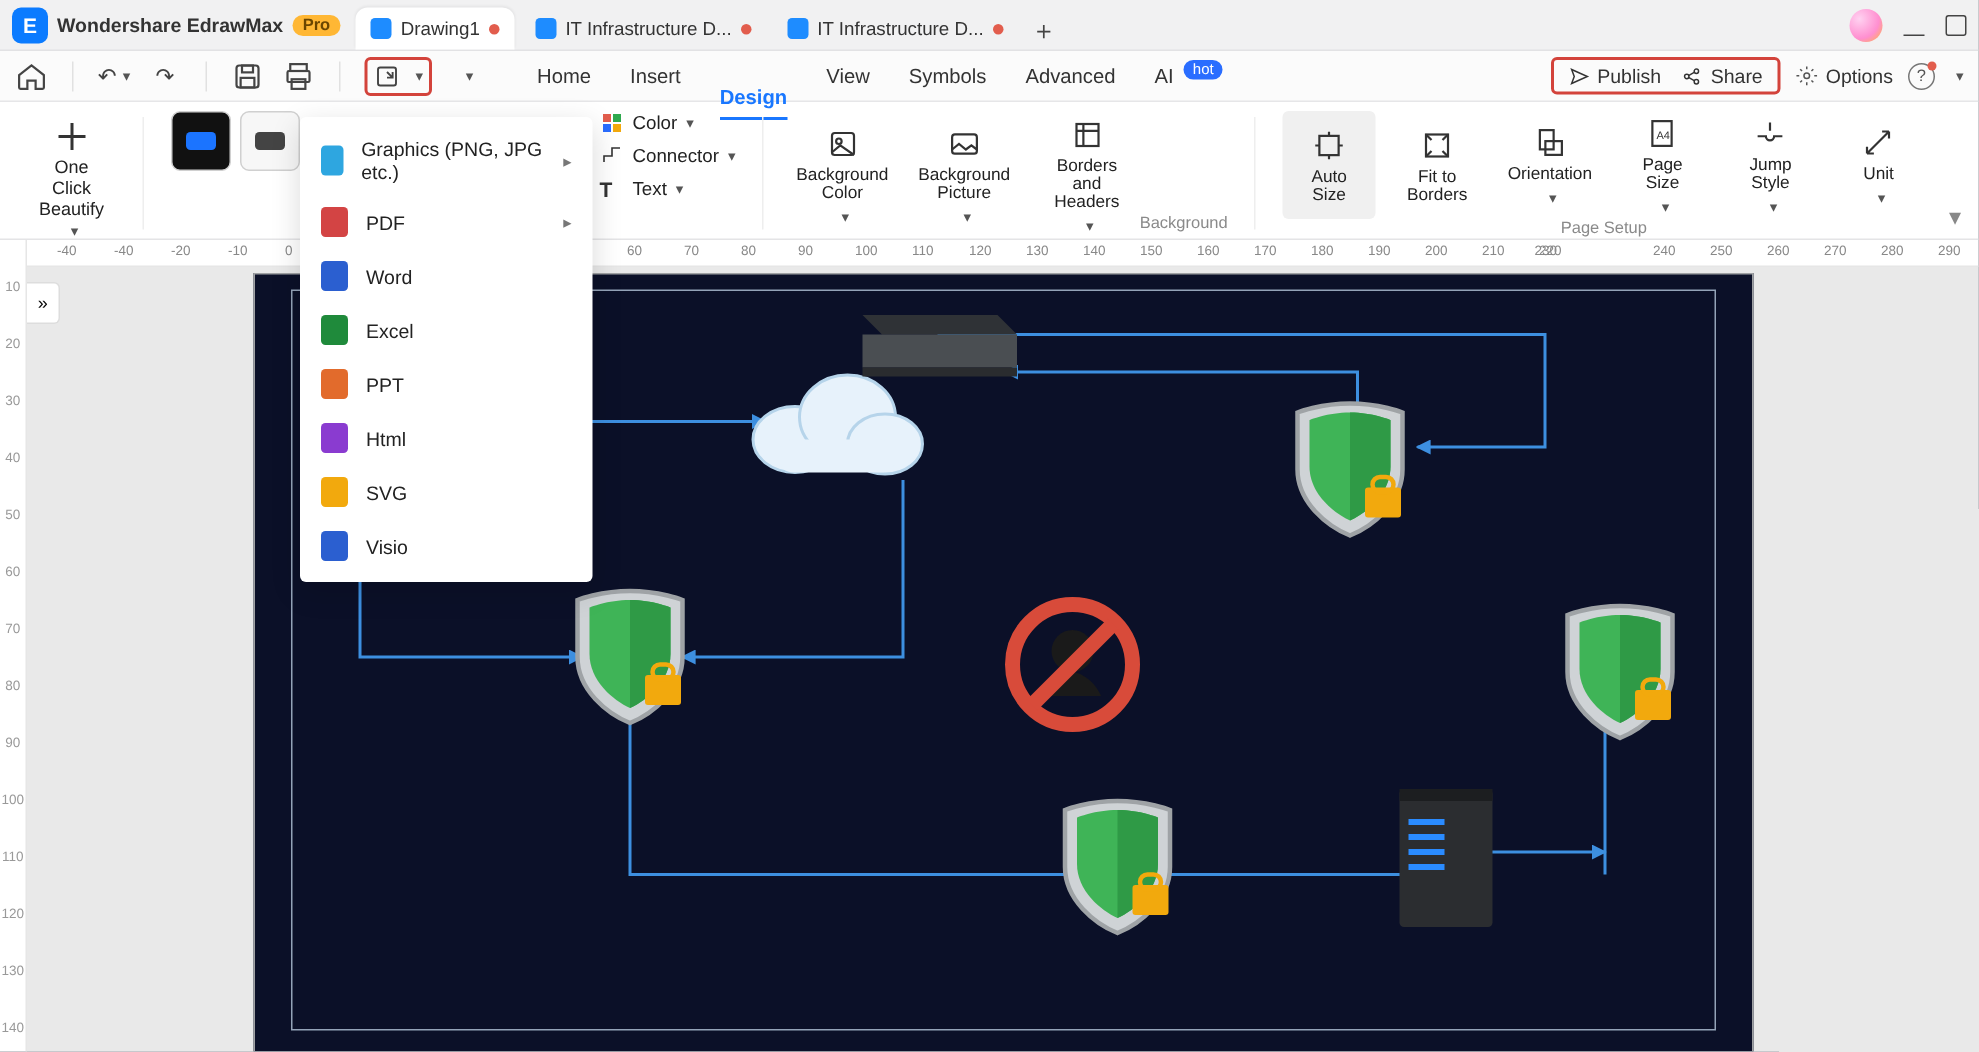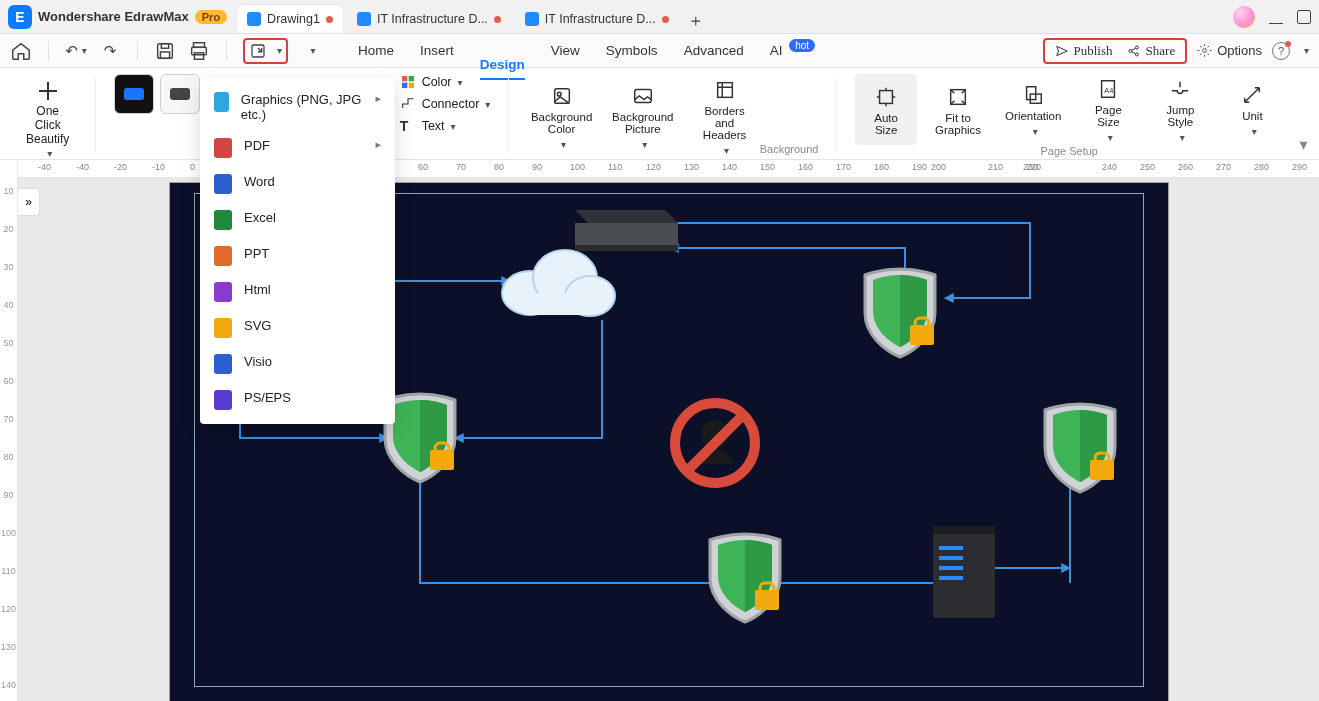--- a/index.html
+++ b/index.html
@@ -44,21 +44,21 @@
   .qa-sep { width:1px; height:20px; background:#e1e1e1; margin:0 4px;}
   .export-wrap{
     display:flex;align-items:center;gap:6px; padding:2px 4px; border:2px solid #d3433b; border-radius:4px;
   }
   .menus { display:flex; align-items:center; gap:26px; margin-left:24px; font-size:13.5px; color:#333;}
   .menu-item { cursor:pointer; padding:6px 0; }
   .menu-item.active { color:#1977ff; font-weight:600; border-bottom:2.5px solid #1977ff;margin-top:29px;}
   .hot-pill{ background:#2a6dff;color:#fff;font-size:10px;padding:1px 6px;border-radius:8px;margin-left:3px;position:relative;top:-6px;}
   .menubar-right{ margin-left:auto; display:flex; align-items:center; gap:10px;}
   .pubshare{ display:flex; align-items:center; gap:14px; border:2px solid #d3433b; padding:3px 10px; border-radius:4px; font-size:13px; color:#333;}
-  .pubshare span{display:flex;align-items:center;gap:5px;cursor:pointer;font-family:Liberation Serif, serif;}
+  .pubshare span{display:flex;align-items:center;gap:5px;cursor:pointer;}
   .options-btn{ display:flex;align-items:flex-start;gap:5px;font-size:13px;color:#333;cursor:pointer;}
   .help-btn{ width:18px;height:18px;border:1.5px solid #777;border-radius:50%;display:flex;align-items:center;justify-content:center;font-size:11px;color:#555; position:relative;}
   .help-btn::after{content:"";position:absolute;top:-2px;right:-2px;width:6px;height:6px;border-radius:50%;background:#e25d4d;}
 
   
   .ribbon {
     height:92px; background:#fff; border-bottom:1px solid #e4e4e6;
     display:flex; align-items:stretch; padding:4px 8px 0 8px; gap:6px;
   }
   .rgroup{ display:flex; flex-direction:column; justify-content:flex-start; align-items:center; padding:2px 10px 0 10px;}
@@ -84,21 +84,21 @@
   .row-stack .ritm{ display:flex;align-items:center;gap:6px;cursor:pointer;}
   .ritm .ric{width:16px;height:16px;color:#333;}
   .ritm .dd{font-size:10px;color:#555;}
   .ribbon-toggle{ width:18px;height:18px;align-self:flex-end;margin-bottom:6px;color:#888;cursor:pointer;}
 
   
   .export-menu{
     position:absolute; left:200px; top:78px; width:195px; background:#fff;
     box-shadow:0 6px 20px rgba(0,0,0,.15); border-radius:4px; padding:6px 0; z-index:40;
   }
-  .export-menu .row{ display:flex;gap:12px;padding:8px 14px;font-size:13px;color:#222;cursor:pointer;}
+  .export-menu .row{ display:flex;align-items:center;gap:12px;padding:8px 14px;font-size:13px;color:#222;cursor:pointer;}
   .export-menu .caret-right{margin-left:auto;font-size:11px;color:#777;}
   .fi{ width:18px;height:20px;border-radius:3px;display:flex;align-items:center;justify-content:center;color:#fff;font-size:10px;font-weight:700;}
   .fi.img{background:#2ea6e0;}
   .fi.pdf{background:#d34444;}
   .fi.word{background:#2b5fd0;}
   .fi.xls{background:#1f8a3b;}
   .fi.ppt{background:#e26b2c;}
   .fi.svg{background:#f2a90d;color:#6a4a00;}
   .fi.html{background:#8a3bd0;}
   .fi.visio{background:#2b5fd0;}
@@ -349,21 +349,21 @@
 Size</span>
       </div>
       <div class="big-btn">
         <span class="bic">
           <svg class="svg-ic" viewBox="0 0 24 24" fill="none" stroke="#333" stroke-width="1.6">
               <rect x="4" y="4" width="16" height="16"></rect>
               <path d="M8 8l-4-4M16 8l4-4M8 16l-4 4M16 16l4 4"></path>
             </svg>
         </span>
         <span style="white-space:pre-line">Fit to
-Graphics</span>
+Borders</span>
       </div>
       <div class="big-btn">
         <span class="bic">
           <svg class="svg-ic" viewBox="0 0 24 24" fill="none" stroke="#333" stroke-width="1.6">
               <rect x="5" y="3" width="10" height="14"></rect>
               <rect x="9" y="11" width="12" height="10"></rect>
             </svg>
         </span>
         <span>Orientation</span>
         <span class="drop-caret">▾</span>
@@ -433,24 +433,20 @@
       <span class="fi html"></span>
       <span>Html</span>
     </div>
     <div class="row">
       <span class="fi svg"></span>
       <span>SVG</span>
     </div>
     <div class="row">
       <span class="fi visio"></span>
       <span>Visio</span>
-    </div>
-    <div class="row">
-      <span class="fi ps"></span>
-      <span>PS/EPS</span>
     </div>
   </div>
 
 <div class="app-body">
   <div class="vruler" id="vruler">
       <span class="vtick" style="top: 26px;">10</span>
       <span class="vtick" style="top: 64px;">20</span>
       <span class="vtick" style="top: 102px;">30</span>
       <span class="vtick" style="top: 140px;">40</span>
       <span class="vtick" style="top: 178px;">50</span>
@@ -483,21 +479,21 @@
         <span class="htick" style="left: 552px;">100</span>
         <span class="htick" style="left: 590px;">110</span>
         <span class="htick" style="left: 628px;">120</span>
         <span class="htick" style="left: 666px;">130</span>
         <span class="htick" style="left: 704px;">140</span>
         <span class="htick" style="left: 742px;">150</span>
         <span class="htick" style="left: 780px;">160</span>
         <span class="htick" style="left: 818px;">170</span>
         <span class="htick" style="left: 856px;">180</span>
         <span class="htick" style="left: 894px;">190</span>
-        <span class="htick" style="left: 913px;">200</span>
+        <span class="htick" style="left: 932px;">200</span>
         <span class="htick" style="left: 970px;">210</span>
         <span class="htick" style="left: 1008px;">220</span>
         <span class="htick" style="left: 1005px;">230</span>
         <span class="htick" style="left: 1084px;">240</span>
         <span class="htick" style="left: 1122px;">250</span>
         <span class="htick" style="left: 1160px;">260</span>
         <span class="htick" style="left: 1198px;">270</span>
         <span class="htick" style="left: 1236px;">280</span>
         <span class="htick" style="left: 1274px;">290</span>
       </div>

